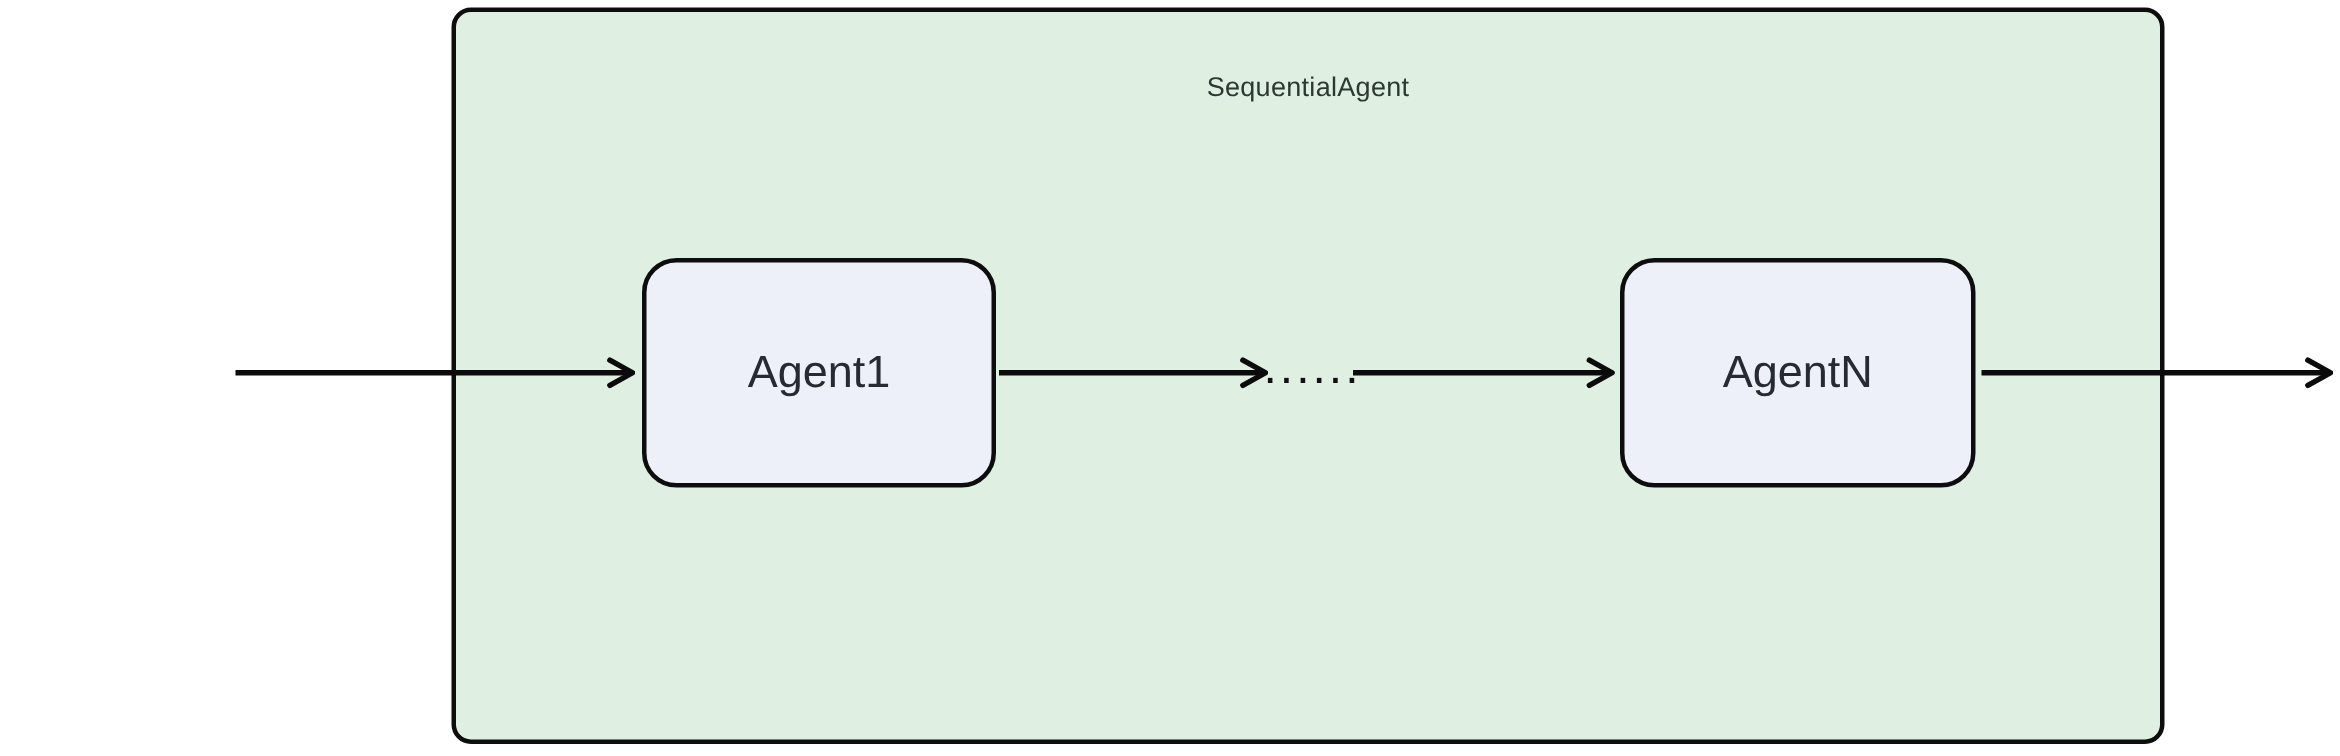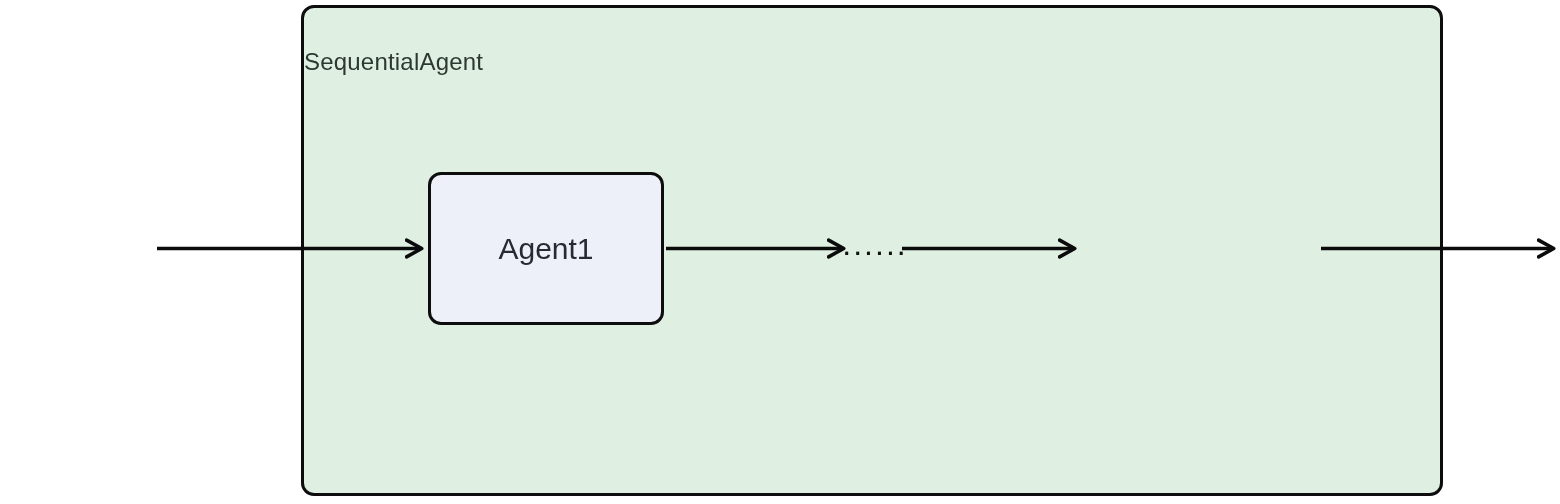--- a/index.html
+++ b/index.html
@@ -24,30 +24,31 @@
     box-sizing: border-box;
     background: #dff0e2;
     border: 3.5px solid #0d0d0d;
     border-radius: 13px;
   }
   .container-title {
     position: absolute;
     left: 0;
     top: 40px;
     width: 100%;
-    font-size: 24px;
+    text-align: center;
+    font-size: 18px;
     color: #2d3832;
     letter-spacing: 0.2px;
   }
   .node {
     position: absolute;
     box-sizing: border-box;
     background: #edf0f9;
     border: 3.5px solid #0d0d0d;
-    border-radius: 13px;
+    border-radius: 23px;
     display: flex;
     align-items: center;
     justify-content: center;
     font-size: 30px;
     color: #252a35;
     z-index: 3;
   }
   .node-agent1 { left: 428px; top: 172px; width: 236px; height: 153px; }
   .node-agentN { left: 1080px; top: 172px; width: 237px; height: 153px; }
   .flow-arrows {
@@ -102,14 +103,17 @@
     <line x1="1321" y1="248.5" x2="1553" y2="248.5" stroke="#0b0b0b" stroke-width="3.6" marker-end="url(#arrowhead)"></line>
   </svg>
 
 
   <div class="node node-agent1">
     <span>Agent1</span>
   </div>
 
   <div class="ellipsis-label">......</div>
 
+  <div class="node node-agentN">
+    <span>AgentN</span>
+  </div>
 
 </div>
 
 </body></html>

